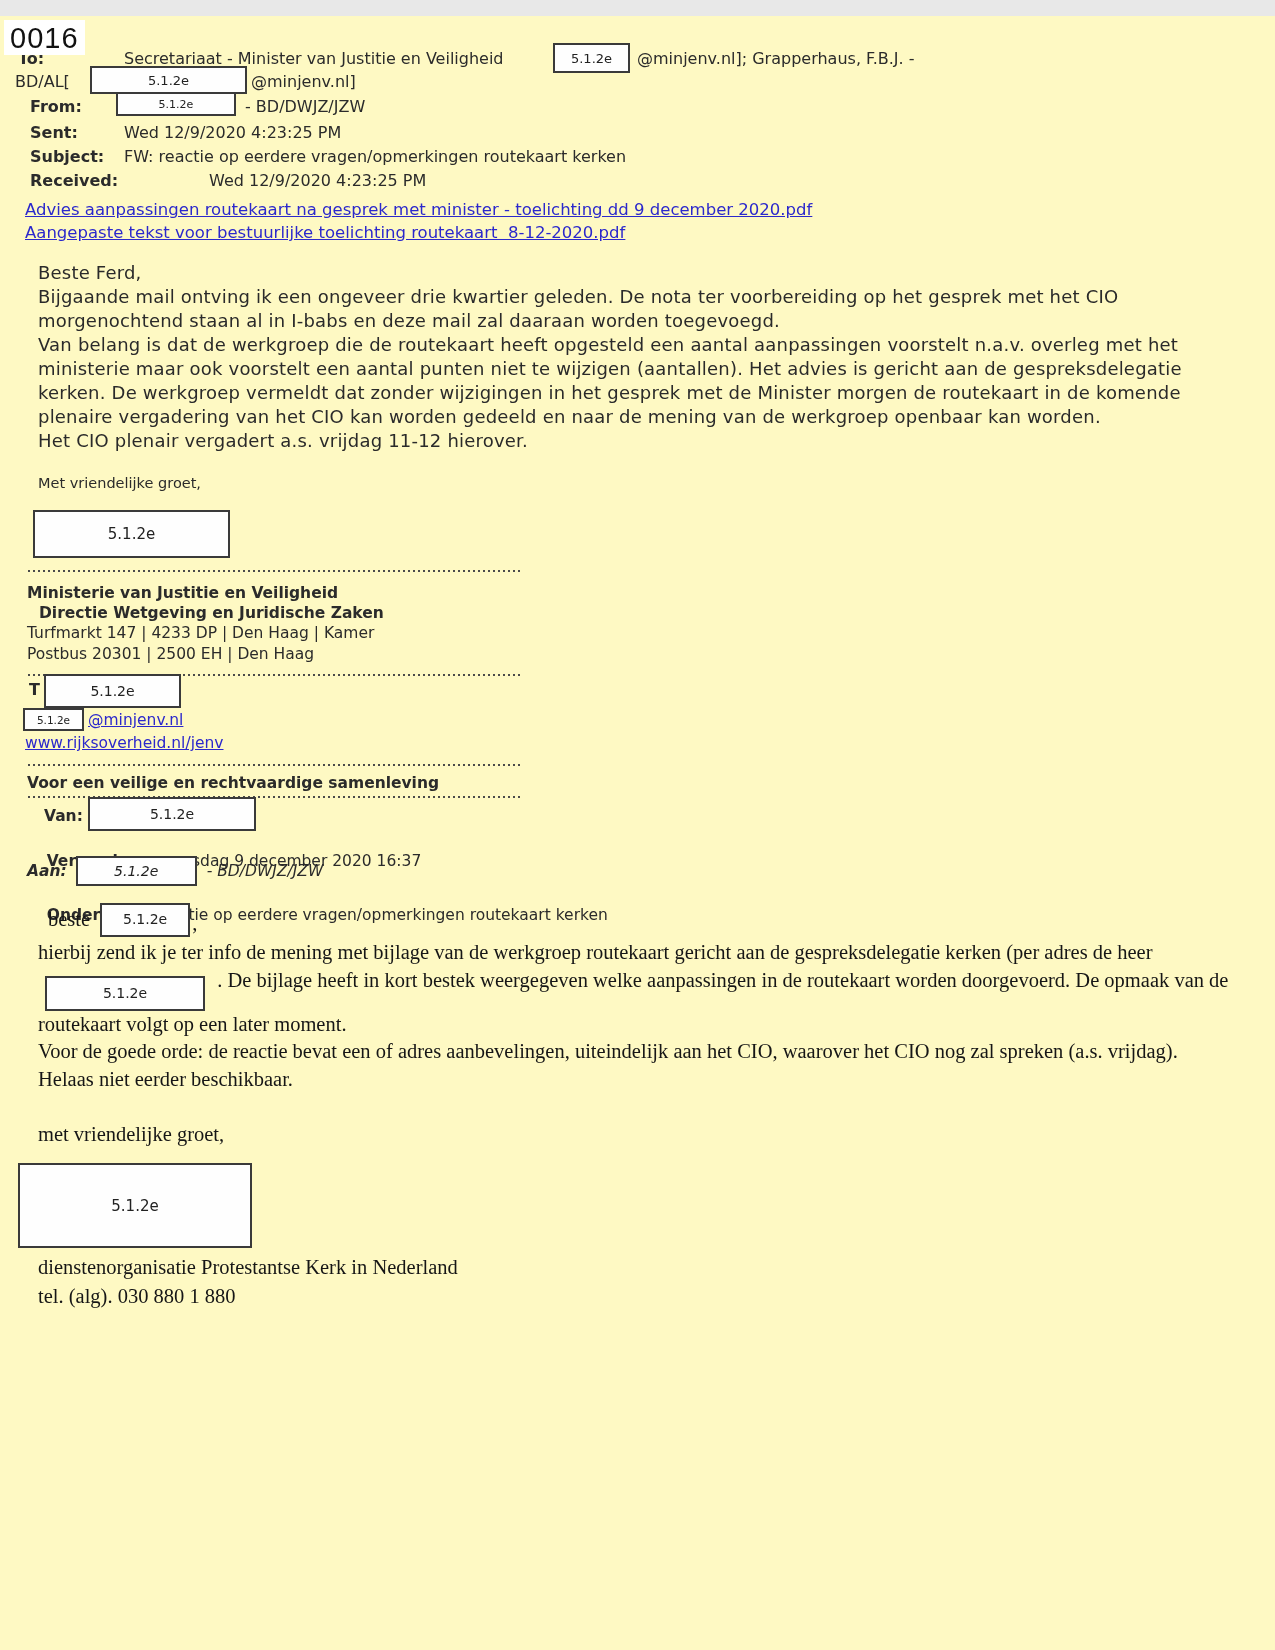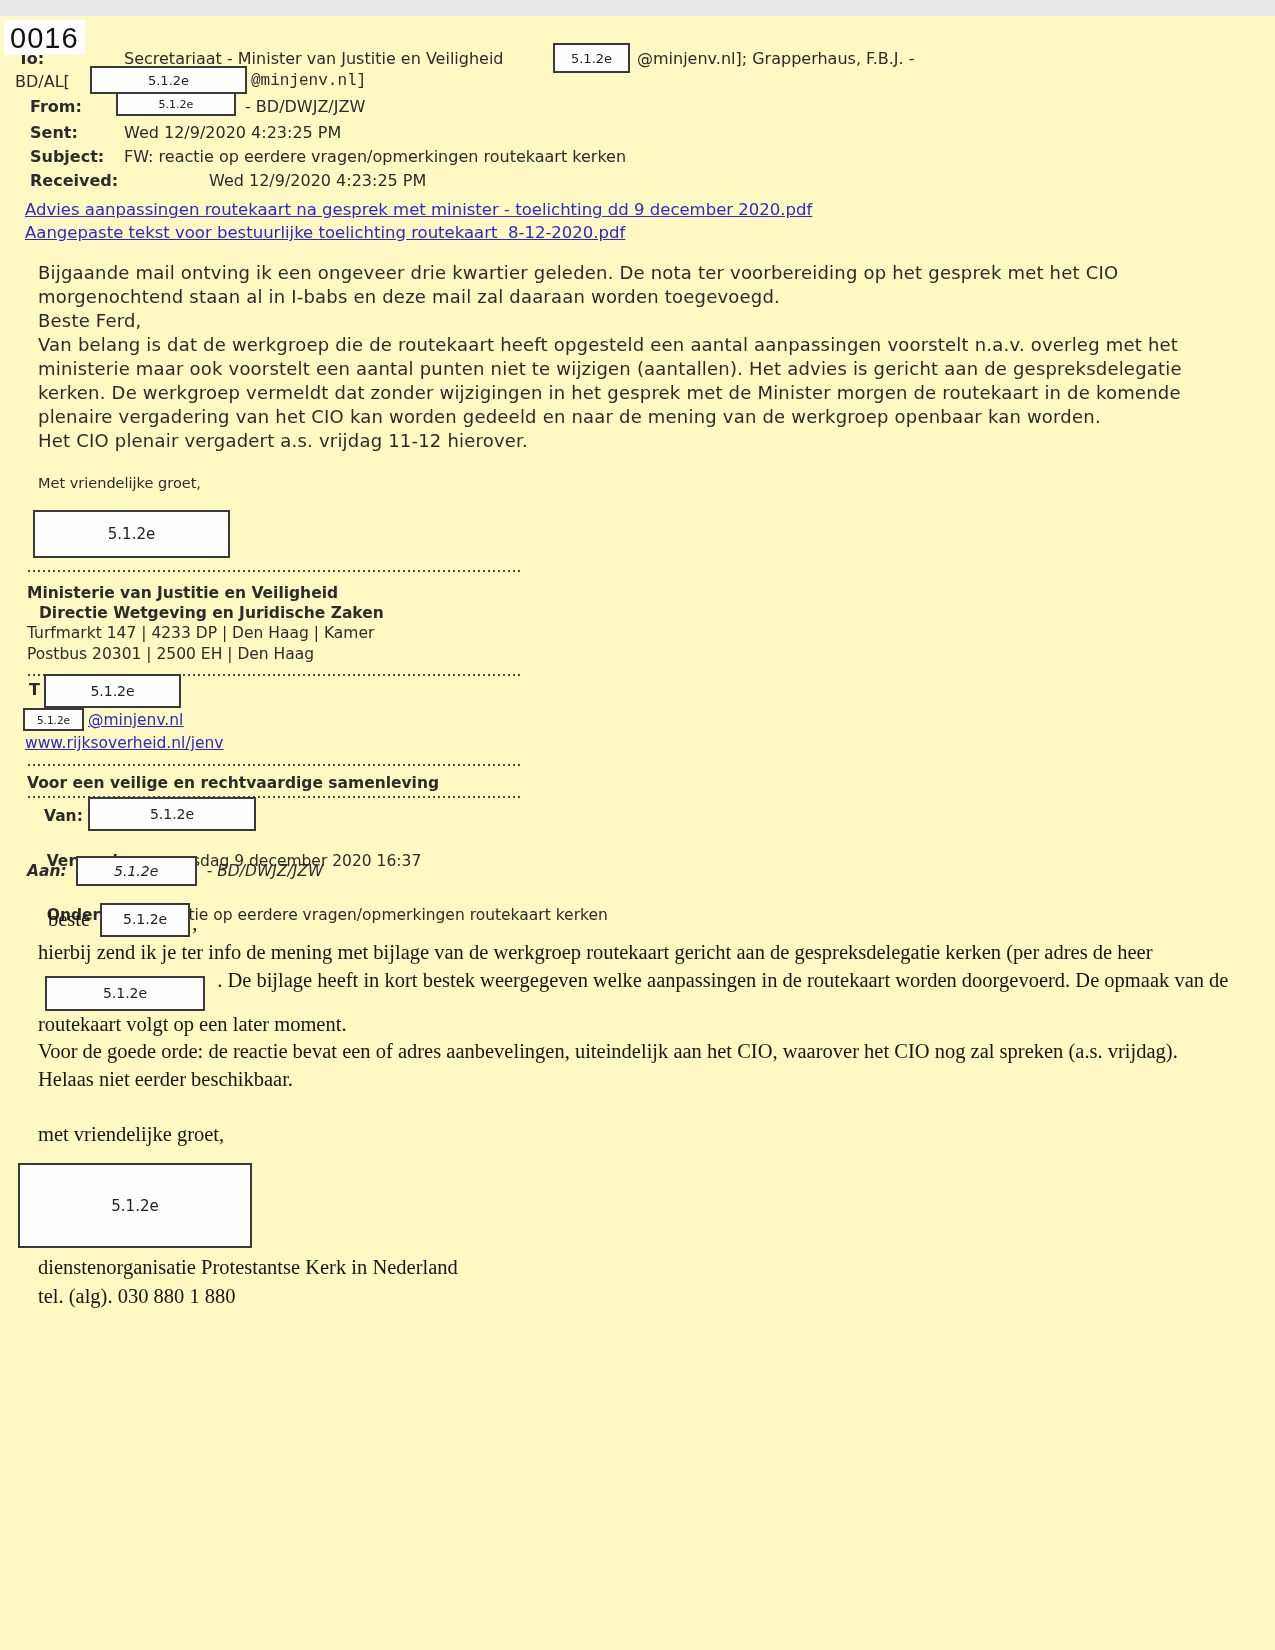--- a/index.html
+++ b/index.html
@@ -53,41 +53,41 @@
   <div class="abs hdr b" style="left:18px; top:33px; z-index:1;">To:</div>
 
   <div class="abs stamp" style="left:4px; top:4px;">0016</div>
 
   <div class="abs hdr" style="left:124px; top:33px;">Secretariaat - Minister van Justitie en Veiligheid</div>
   <div class="abs box" style="left:553px; top:27px; width:77px; height:30px; font-size:13px; z-index:2;">5.1.2e</div>
   <div class="abs hdr" style="left:637px; top:33px;">@minjenv.nl]; Grapperhaus, F.B.J. -</div>
 
   <div class="abs hdr" style="left:15px; top:56px;">BD/AL[</div>
   <div class="abs box" style="left:90px; top:50px; width:157px; height:28px; font-size:13px; z-index:2;">5.1.2e</div>
-  <div class="abs hdr" style="left:251px; top:56px;font-family:Liberation Mono, monospace;">@minjenv.nl]</div>
+  <div class="abs hdr" style="left:251px; top:56px;">@minjenv.nl]</div>
 
   <div class="abs hdr b" style="left:30px; top:81px;">From:</div>
   <div class="abs box" style="left:116px; top:76px; width:120px; height:24px; font-size:11px; z-index:3;">5.1.2e</div>
   <div class="abs hdr" style="left:245px; top:81px;">- BD/DWJZ/JZW</div>
 
   <div class="abs hdr b" style="left:30px; top:107px;">Sent:</div>
   <div class="abs hdr" style="left:124px; top:107px;">Wed 12/9/2020 4:23:25 PM</div>
 
   <div class="abs hdr b" style="left:30px; top:131px;">Subject:</div>
   <div class="abs hdr" style="left:124px; top:131px;">FW: reactie op eerdere vragen/opmerkingen routekaart kerken</div>
 
   <div class="abs hdr b" style="left:30px; top:155px;">Received:</div>
   <div class="abs hdr" style="left:209px; top:155px;">Wed 12/9/2020 4:23:25 PM</div>
 
   <a class="abs link att" style="left:25px; top:184px;">Advies aanpassingen routekaart na gesprek met minister - toelichting dd 9 december 2020.pdf</a>
   <a class="abs link att" style="left:25px; top:207px;">Aangepaste tekst voor bestuurlijke toelichting routekaart  8-12-2020.pdf</a>
 
   <div class="abs body1" style="left:38px; top:245px; width:1150px;">
+    <p>Beste Ferd,</p>
     <p>Bijgaande mail ontving ik een ongeveer drie kwartier geleden. De nota ter voorbereiding op het gesprek met het CIO morgenochtend staan al in I-babs en deze mail zal daaraan worden toegevoegd.</p>
-    <p>Beste Ferd,</p>
     <p>Van belang is dat de werkgroep die de routekaart heeft opgesteld een aantal aanpassingen voorstelt n.a.v. overleg met het ministerie maar ook voorstelt een aantal punten niet te wijzigen (aantallen). Het advies is gericht aan de gespreksdelegatie kerken. De werkgroep vermeldt dat zonder wijzigingen in het gesprek met de Minister morgen de routekaart in de komende plenaire vergadering van het CIO kan worden gedeeld en naar de mening van de werkgroep openbaar kan worden.</p>
     <p>Het CIO plenair vergadert a.s. vrijdag 11-12 hierover.</p>
   </div>
   <div class="abs sans" style="left:38px; top:459px; font-size:14.5px; color:#2b2b2b;">Met vriendelijke groet,</div>
 
   <div class="abs box" style="left:33px; top:494px; width:197px; height:48px; font-size:15px;">5.1.2e</div>
 
   <div class="abs dotline" style="left:28px; top:553px; width:495px;"></div>
   <div class="abs sig b" style="left:27px; top:568px;">Ministerie van Justitie en Veiligheid</div>
   <div class="abs sig b" style="left:39px; top:588px;">Directie Wetgeving en Juridische Zaken</div>

